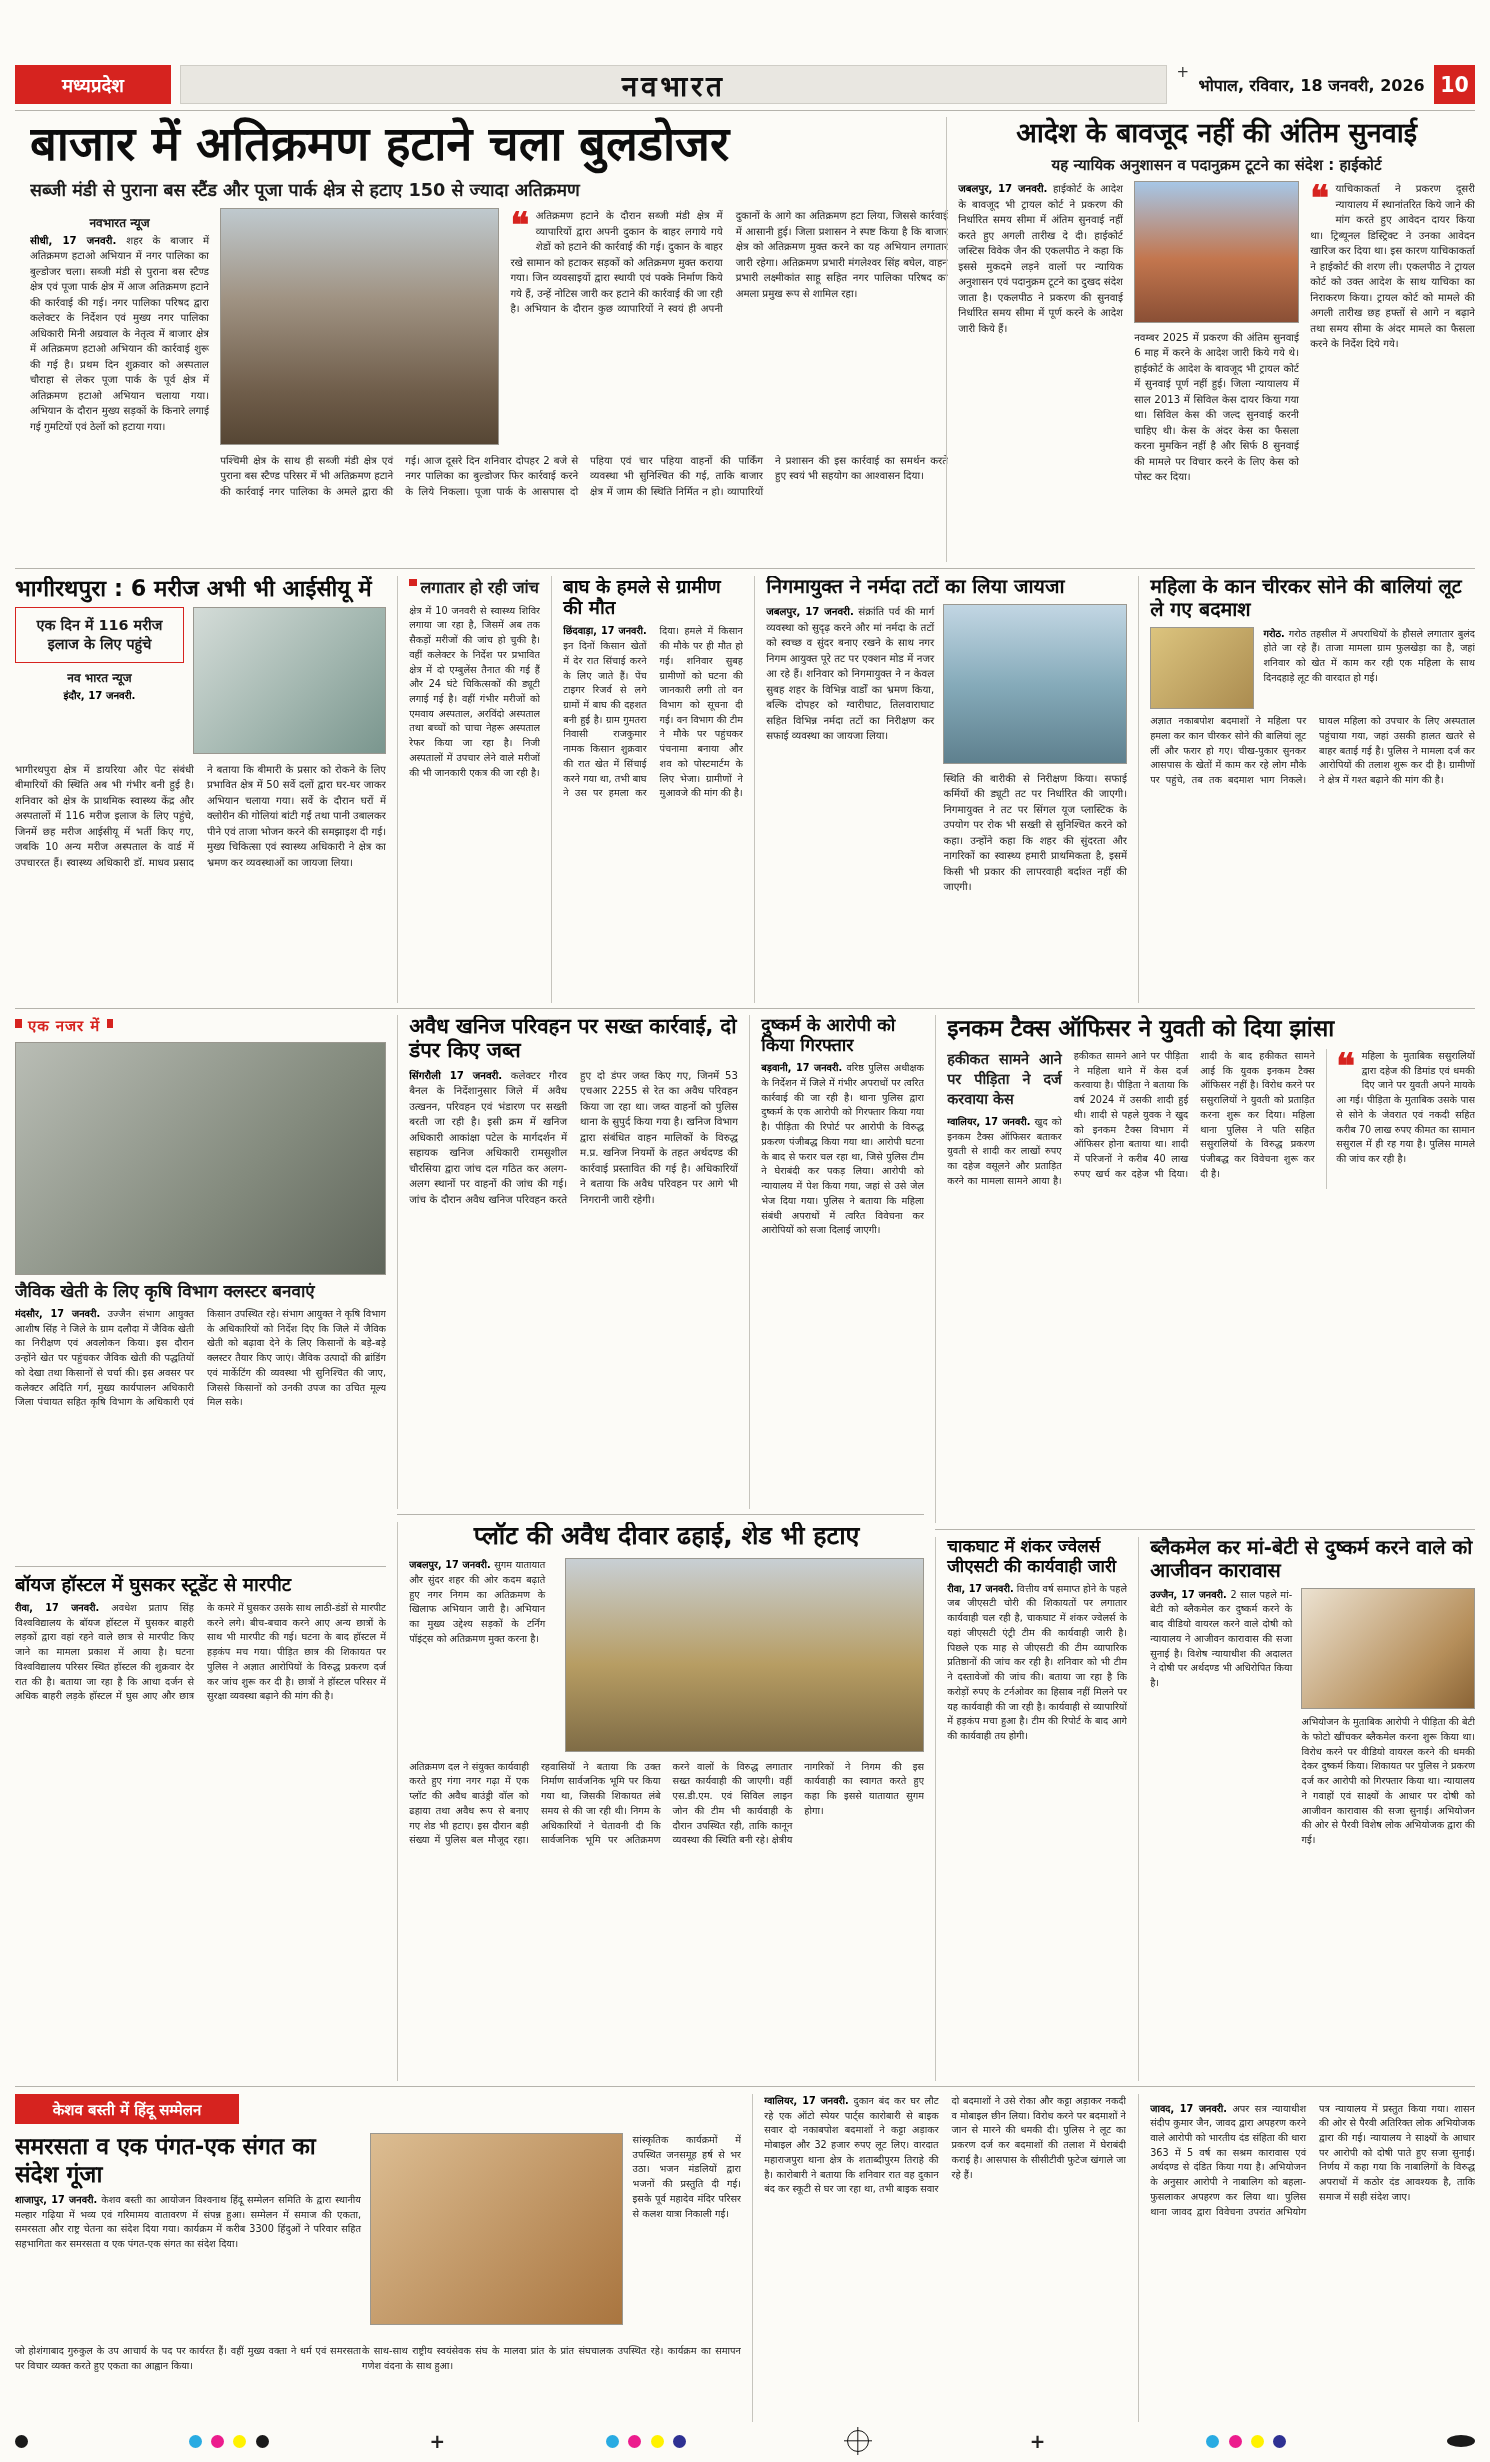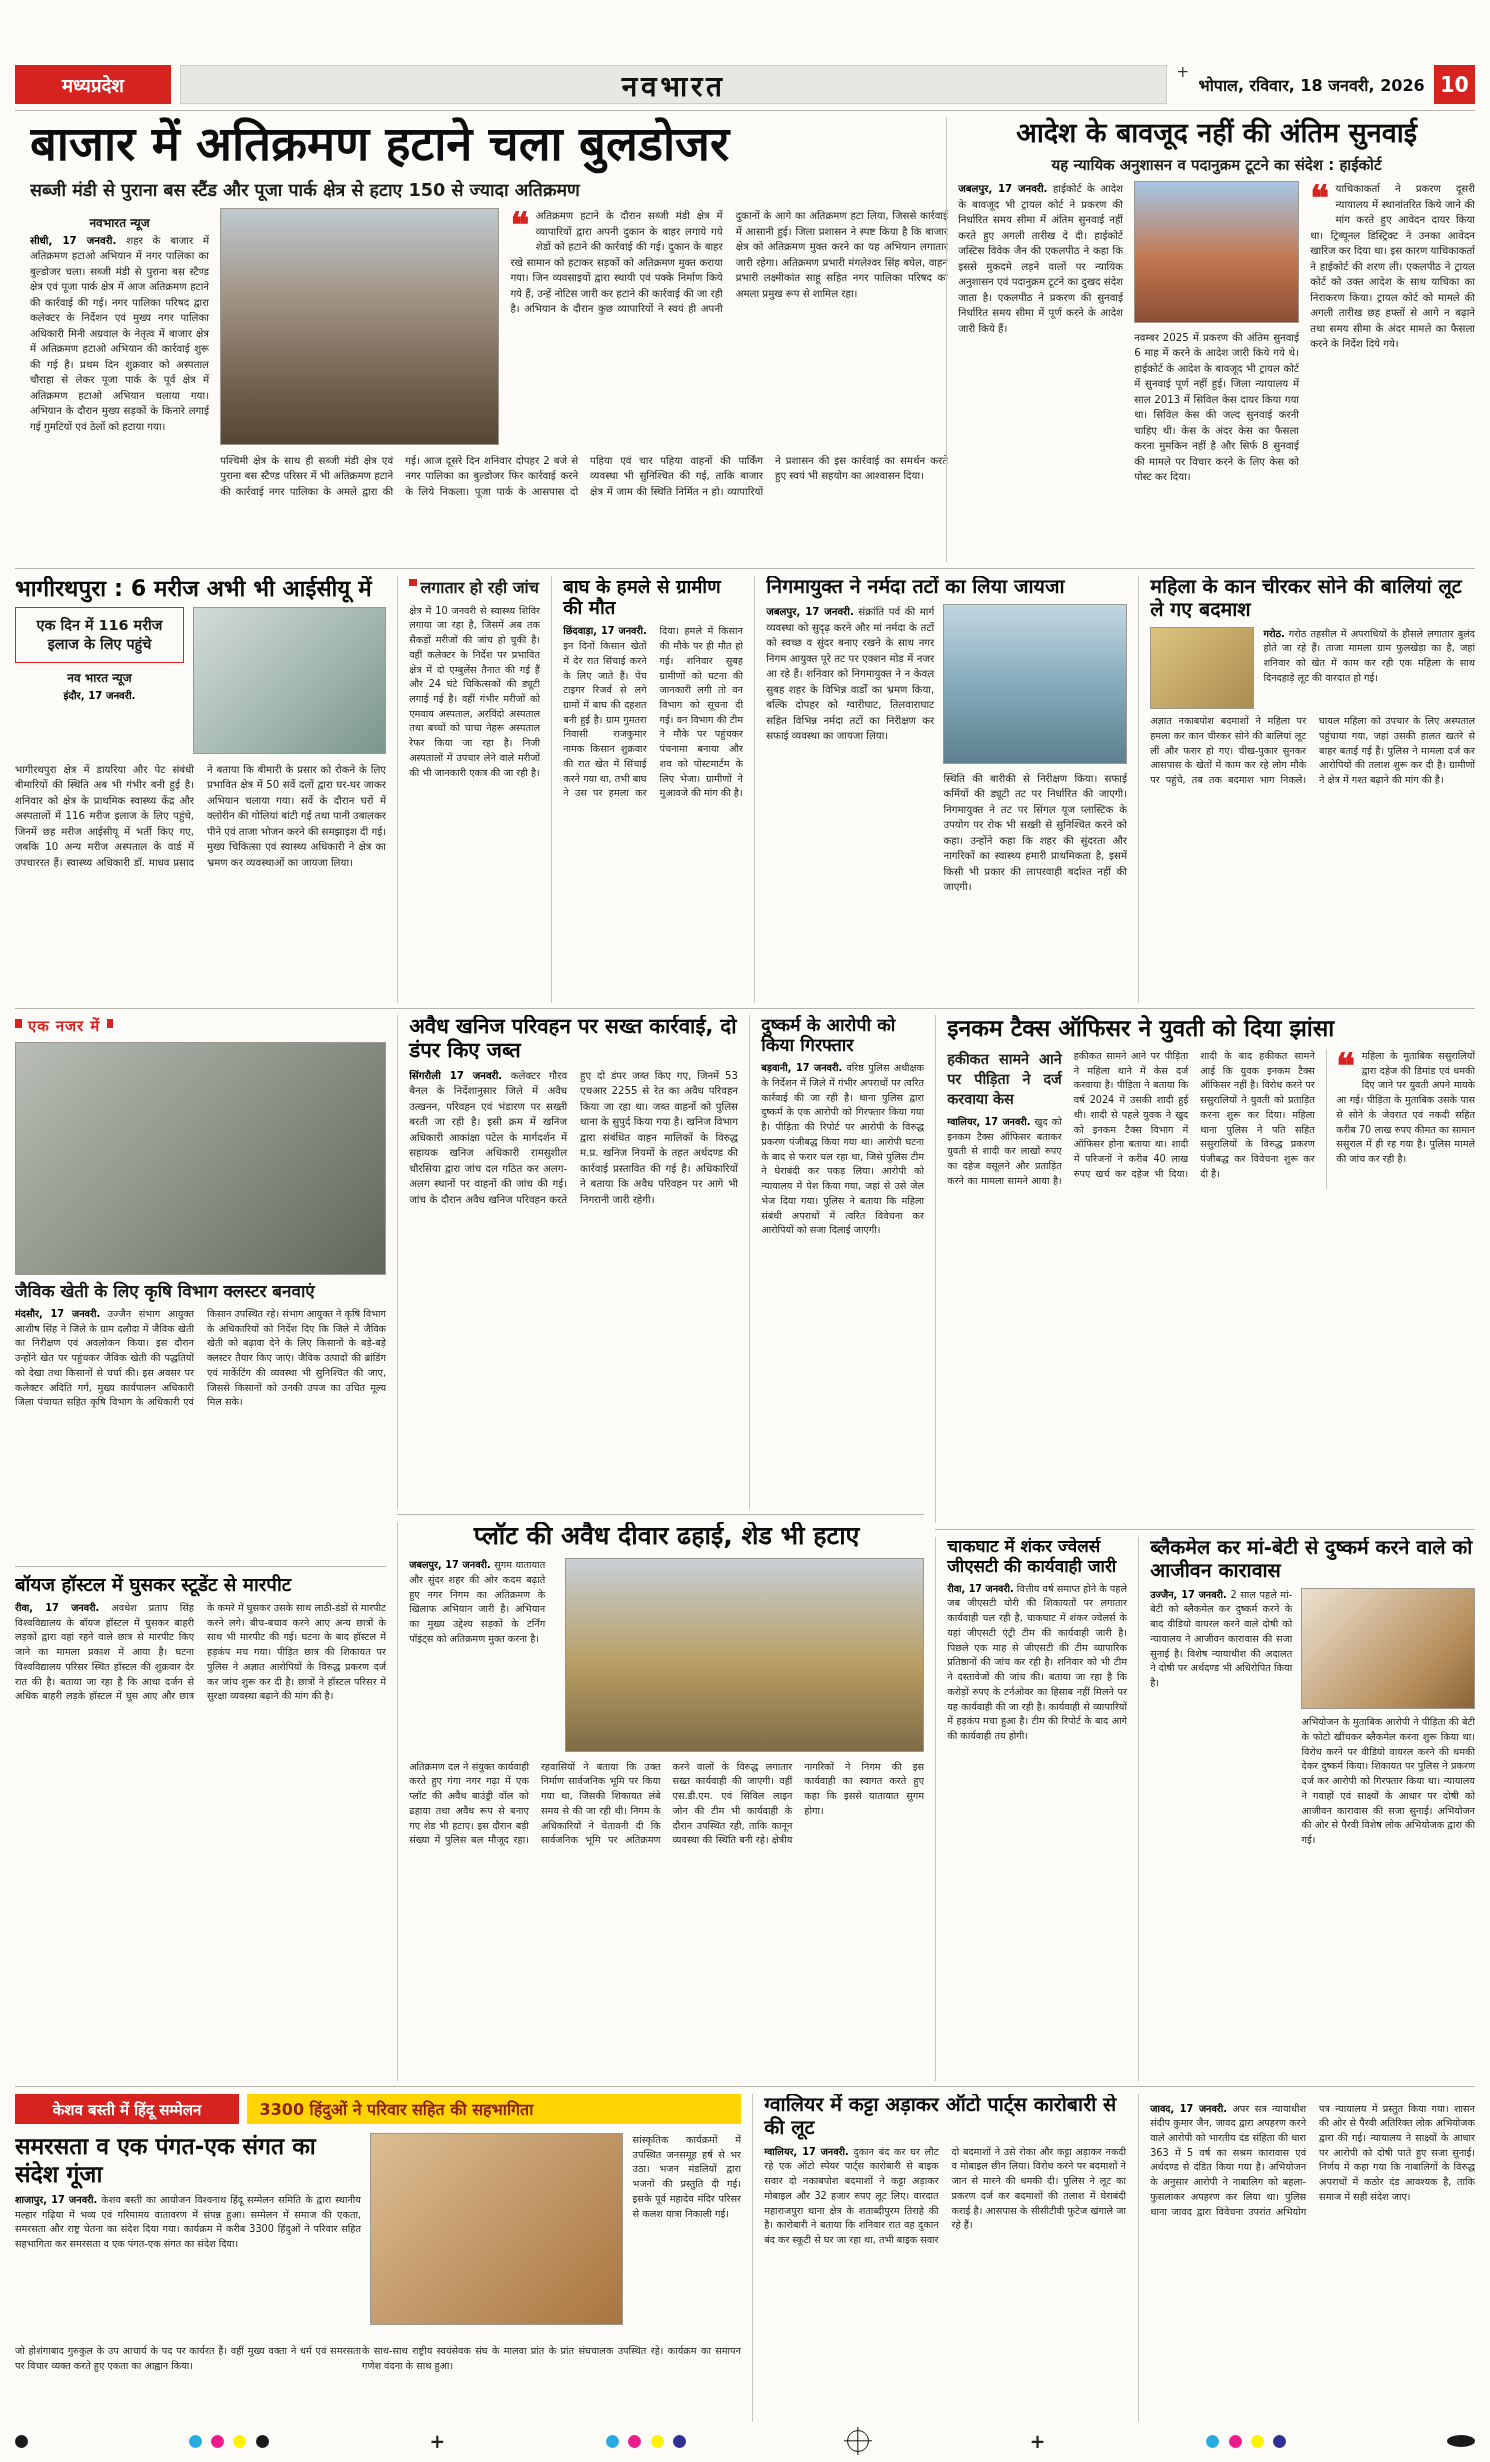--- a/index.html
+++ b/index.html
@@ -297,41 +297,39 @@
         <div class="body-text small">अभियोजन के मुताबिक आरोपी ने पीड़िता की बेटी के फोटो खींचकर ब्लैकमेल करना शुरू किया था। विरोध करने पर वीडियो वायरल करने की धमकी देकर दुष्कर्म किया। शिकायत पर पुलिस ने प्रकरण दर्ज कर आरोपी को गिरफ्तार किया था। न्यायालय ने गवाहों एवं साक्ष्यों के आधार पर दोषी को आजीवन कारावास की सजा सुनाई। अभियोजन की ओर से पैरवी विशेष लोक अभियोजक द्वारा की गई।</div>
       </div>
     </div>
   </section>
 
   <div class="rule" style="left:15px;top:2086px;width:1460px;"></div>
 
   <section class="block" style="left:15px;top:2094px;width:726px;height:328px;">
     <div class="a16-r1">
       <div class="a16-label">केशव बस्ती में हिंदू सम्मेलन</div>
-      <div class="a16-hi">3300 हिंदुओं ने परिवार सहित की सहभागिता</div>
     </div>
     <div class="a16-r2">
       <div style="width:346px;">
         <h2 class="hl h-a16">समरसता व एक पंगत-एक संगत का संदेश गूंजा</h2>
         <div class="body-text small">
           <span class="dl">शाजापुर, 17 जनवरी.</span>
           <span>केशव बस्ती का आयोजन विश्वनाथ हिंदू सम्मेलन समिति के द्वारा स्थानीय मल्हार गढ़िया में भव्य एवं गरिमामय वातावरण में संपन्न हुआ। सम्मेलन में समाज की एकता, समरसता और राष्ट्र चेतना का संदेश दिया गया। कार्यक्रम में करीब 3300 हिंदुओं ने परिवार सहित सहभागिता कर समरसता व एक पंगत-एक संगत का संदेश दिया।</span>
         </div>
       </div>
       <div class="photo ph-event" style="width:253px;height:192px;flex:none;"></div>
       <div class="body-text small" style="flex:1;">सांस्कृतिक कार्यक्रमों में उपस्थित जनसमूह हर्ष से भर उठा। भजन मंडलियों द्वारा भजनों की प्रस्तुति दी गई। इसके पूर्व महादेव मंदिर परिसर से कलश यात्रा निकाली गई।</div>
     </div>
     <div class="a16-r3">
       <div class="body-text small" style="width:346px;">जो होशंगाबाद गुरुकुल के उप आचार्य के पद पर कार्यरत हैं। वहीं मुख्य वक्ता ने धर्म एवं समरसता पर विचार व्यक्त करते हुए एकता का आह्वान किया।</div>
       <div class="body-text small" style="flex:1;">के साथ-साथ राष्ट्रीय स्वयंसेवक संघ के मालवा प्रांत के प्रांत संघचालक उपस्थित रहे। कार्यक्रम का समापन गणेश वंदना के साथ हुआ।</div>
     </div>
   </section>
 
   <section class="block vsep" style="left:752px;top:2094px;width:374px;height:328px;">
-    <h2 class="hl h-row2" style="font-size:19.6px;">ग्वालियर में कट्टा अड़ाकर ऑटो पार्ट्स कारोबारी से की लूट</h2>
     <div class="cols-2 body-text small" style="height:257px;">
       <span class="dl">ग्वालियर, 17 जनवरी.</span>
       <span>दुकान बंद कर घर लौट रहे एक ऑटो स्पेयर पार्ट्स कारोबारी से बाइक सवार दो नकाबपोश बदमाशों ने कट्टा अड़ाकर मोबाइल और 32 हजार रुपए लूट लिए। वारदात महाराजपुरा थाना क्षेत्र के शताब्दीपुरम तिराहे की है। कारोबारी ने बताया कि शनिवार रात वह दुकान बंद कर स्कूटी से घर जा रहा था, तभी बाइक सवार दो बदमाशों ने उसे रोका और कट्टा अड़ाकर नकदी व मोबाइल छीन लिया। विरोध करने पर बदमाशों ने जान से मारने की धमकी दी। पुलिस ने लूट का प्रकरण दर्ज कर बदमाशों की तलाश में घेराबंदी कराई है। आसपास के सीसीटीवी फुटेज खंगाले जा रहे हैं।</span>
     </div>
   </section>
 
   <section class="block vsep" style="left:1138px;top:2094px;width:337px;height:328px;">
     <div class="cols-2 body-text small" style="height:251px;margin-top:7.5px;">
       <span class="dl">जावद, 17 जनवरी.</span>
       <span>अपर सत्र न्यायाधीश संदीप कुमार जैन, जावद द्वारा अपहरण करने वाले आरोपी को भारतीय दंड संहिता की धारा 363 में 5 वर्ष का सश्रम कारावास एवं अर्थदण्ड से दंडित किया गया है। अभियोजन के अनुसार आरोपी ने नाबालिग को बहला-फुसलाकर अपहरण कर लिया था। पुलिस थाना जावद द्वारा विवेचना उपरांत अभियोग पत्र न्यायालय में प्रस्तुत किया गया। शासन की ओर से पैरवी अतिरिक्त लोक अभियोजक द्वारा की गई। न्यायालय ने साक्ष्यों के आधार पर आरोपी को दोषी पाते हुए सजा सुनाई। निर्णय में कहा गया कि नाबालिगों के विरुद्ध अपराधों में कठोर दंड आवश्यक है, ताकि समाज में सही संदेश जाए।</span>

